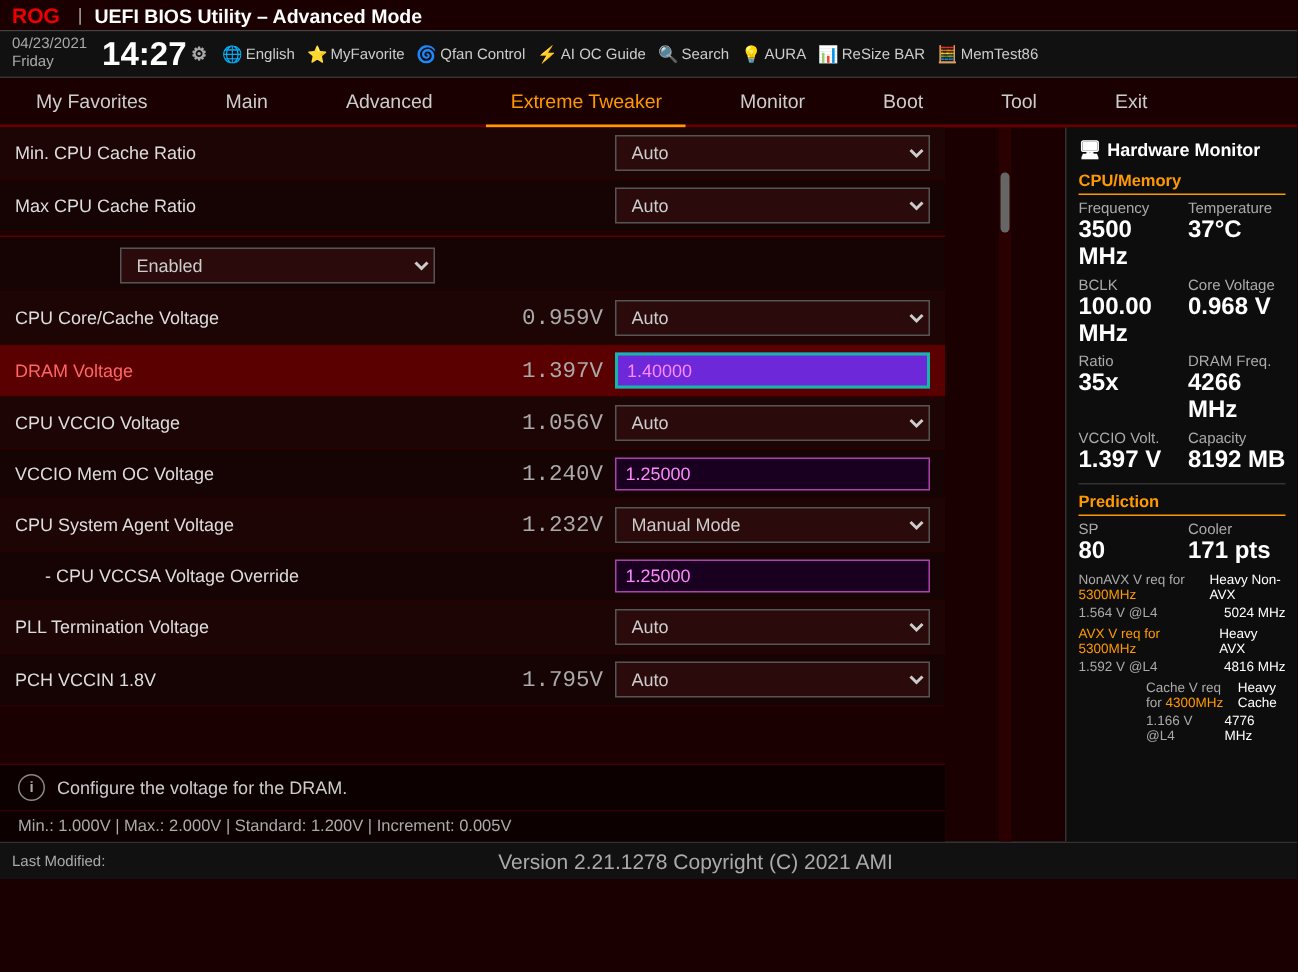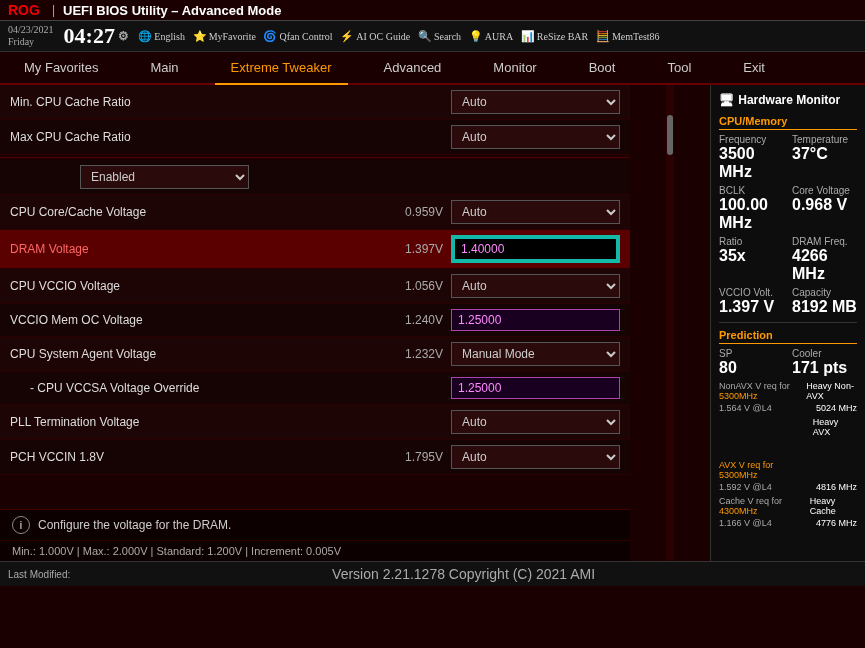--- a/index.html
+++ b/index.html
@@ -35,21 +35,20 @@
     }
 
     
     .time-bar {
       background: #111;
       padding: 2px 8px;
       display: flex;
       align-items: center;
       gap: 10px;
       border-bottom: 1px solid #333;
-      font-family: Liberation Serif, serif;
     }
     .date-box {
       color: #aaa;
       font-size: 10px;
       line-height: 1.2;
     }
     .time-display {
       color: #fff;
       font-size: 22px;
       font-weight: bold;
@@ -133,27 +132,28 @@
     .row-label {
       flex: 1;
       color: #ddd;
       font-size: 12px;
     }
     .row-label.highlight { color: #ff6666; }
 
     .row-current {
       width: 70px;
       color: #aaa;
-      font-size: 12px;
+      font-size: 15px;
       text-align: right;
       padding-right: 8px;
+      font-family: Liberation Mono, monospace;
     }
 
     .row-value {
-      width: 169px;
+      width: 210px;
       text-decoration: underline;
     }
 
     .bios-select {
       width: 100%;
       background: #2a0a0a;
       border: 1px solid #555;
       color: #ccc;
       padding: 3px 6px;
       font-size: 12px;
@@ -167,22 +167,22 @@
       color: #ff88ff;
       padding: 3px 6px;
       font-size: 12px;
     }
     .bios-input.active-edit {
       background: #1a0020;
       border-color: #aa44aa;
       color: #ff88ff;
     }
     .bios-input.dram-active {
-      background: #000000;
-      border: 4px solid #14b8a6;
+      background: #6d28d9;
+      border: 2px solid #14b8a6;
       color: #ff88ff;
     }
 
     
     .info-bar {
       background: #0d0000;
       padding: 6px 12px;
       display: flex;
       align-items: center;
       gap: 8px;
@@ -254,21 +254,21 @@
       border-top: 1px solid #333;
       margin: 6px 0;
     }
 
     .pred-row {
       display: flex;
       justify-content: space-between;
       margin-bottom: 2px;
     }
     .pred-label { color: #aaa; font-size: 9px; }
-    .pred-label.orange { color: #f90; margin-top: 43px; }
+    .pred-label.orange { color: #f90; }
     .pred-value { color: #fff; font-size: 9px; }
 
     
     .footer-bar {
       background: #111;
       padding: 4px 8px;
       display: flex;
       justify-content: space-between;
       align-items: center;
       border-top: 1px solid #333;
@@ -300,21 +300,21 @@
   <span style="color:#aaa; font-size:12px;">|</span>
   <span class="bios-title">UEFI BIOS Utility – Advanced Mode</span>
 </div>
 
 <div class="time-bar">
   <div class="date-box">
     <div>04/23/2021</div>
     <div>Friday</div>
   </div>
   <div class="time-display">
-    <span>04:27</span>
+    <span>14:27</span>
     <span class="gear-icon">⚙</span>
   </div>
   <div class="toolbar-items">
     <div class="toolbar-item">
       <span class="toolbar-icon">🌐</span>
       <span>English</span>
     </div>
     <div class="toolbar-item">
       <span class="toolbar-icon">⭐</span>
       <span>MyFavorite</span>
@@ -342,22 +342,22 @@
     <div class="toolbar-item">
       <span class="toolbar-icon">🧮</span>
       <span>MemTest86</span>
     </div>
   </div>
 </div>
 
 <div class="nav-bar">
   <div class="nav-item">My Favorites</div>
   <div class="nav-item">Main</div>
+  <div class="nav-item">Advanced</div>
   <div class="nav-item active">Extreme Tweaker</div>
-  <div class="nav-item">Advanced</div>
   <div class="nav-item">Monitor</div>
   <div class="nav-item">Boot</div>
   <div class="nav-item">Tool</div>
   <div class="nav-item">Exit</div>
 </div>
 
 <div class="main-layout">
 
   <div class="content-area">
     <div class="bios-table">
@@ -568,21 +568,21 @@
       <div class="pred-row">
         <span class="pred-label orange">AVX V req for <span style="color:#f90;">5300MHz</span></span>
         <span class="pred-value">Heavy AVX</span>
       </div>
       <div class="pred-row">
         <span class="pred-label">1.592 V @L4</span>
         <span class="pred-value">4816 MHz</span>
       </div>
     </div>
 
-    <div style="margin-top:4px;">
+    <div style="margin-top:4px;margin-left:45px;">
       <div class="pred-row">
         <span class="pred-label">Cache V req for <span style="color:#f90;">4300MHz</span></span>
         <span class="pred-value">Heavy Cache</span>
       </div>
       <div class="pred-row">
         <span class="pred-label">1.166 V @L4</span>
         <span class="pred-value">4776 MHz</span>
       </div>
     </div>
   </div>

